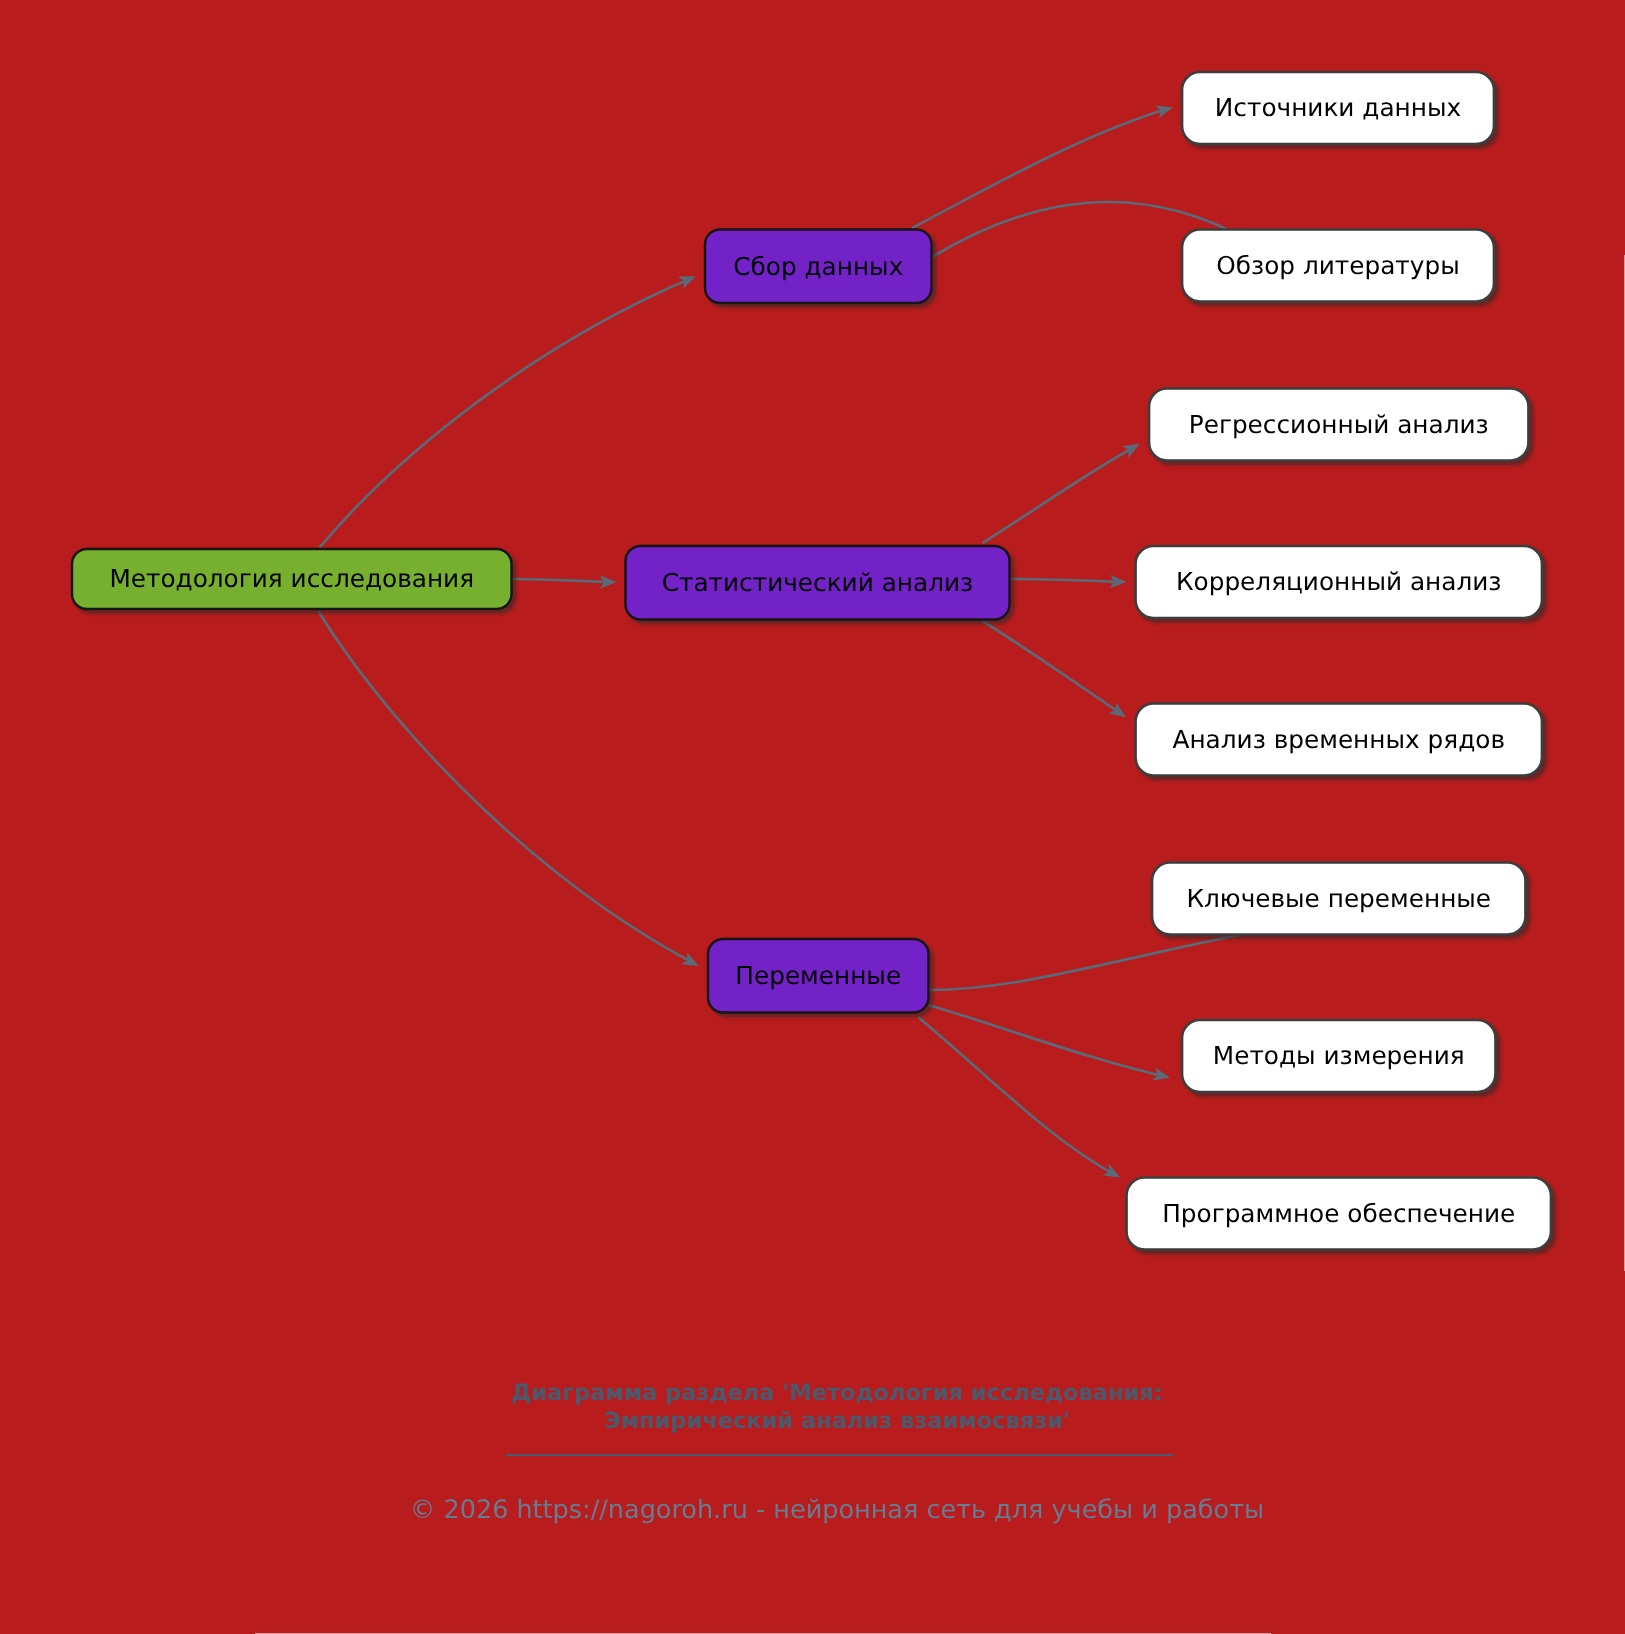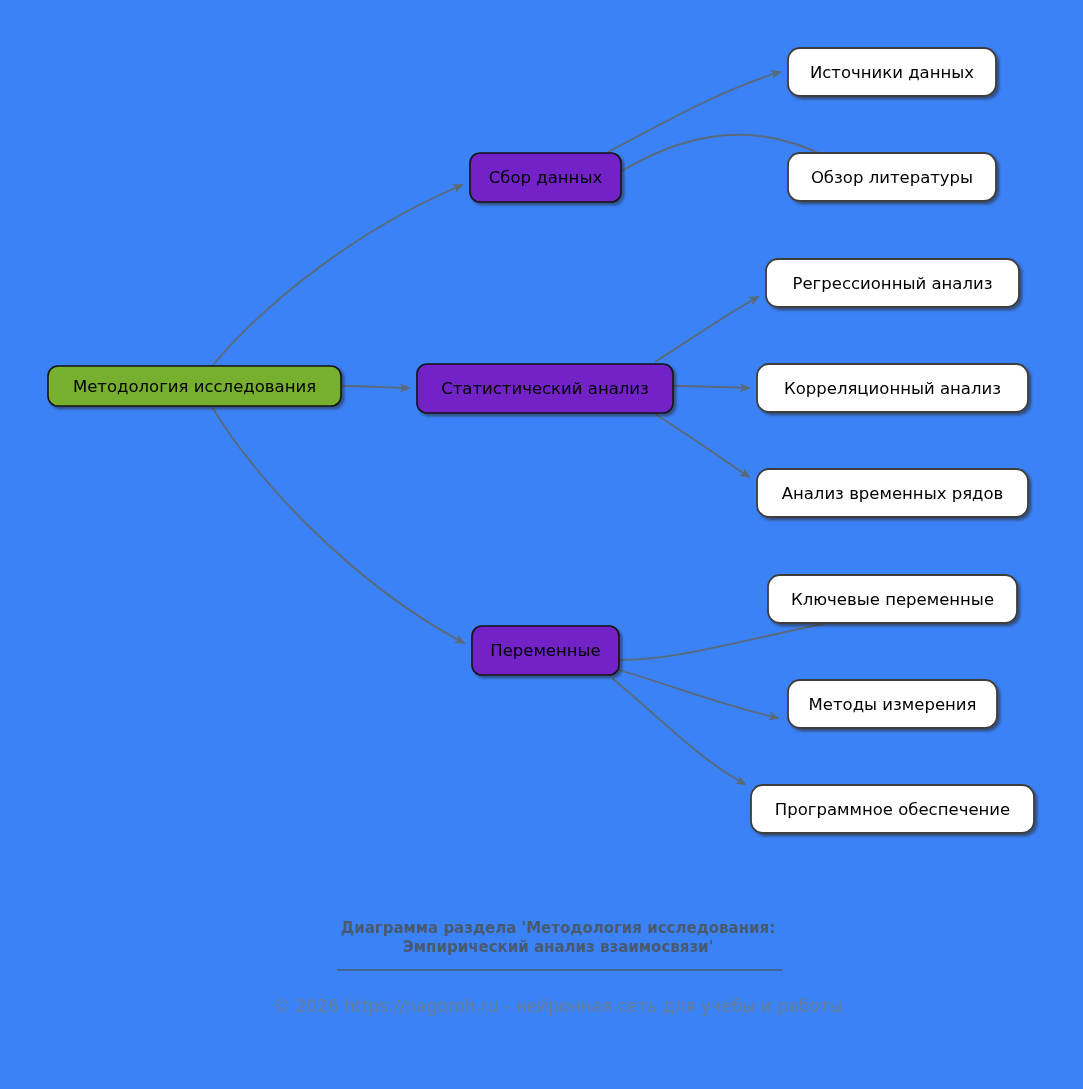--- a/index.html
+++ b/index.html
@@ -13,21 +13,21 @@
     font-family: "DejaVu Sans", sans-serif;
     position: relative;
     overflow: hidden;
   }
   #canvas {
     position: absolute;
     left: 0;
     top: 0;
     width: 1083px;
     height: 1089px;
-    background: #3b82f6;
+    background: #b91c1c;
   }
   .node-label {
     font-family: "DejaVu Sans", sans-serif;
     font-size: 16.5px;
     fill: #000000;
     dominant-baseline: middle;
     text-anchor: middle;
     white-space: pre;
   }
   .caption-text {

